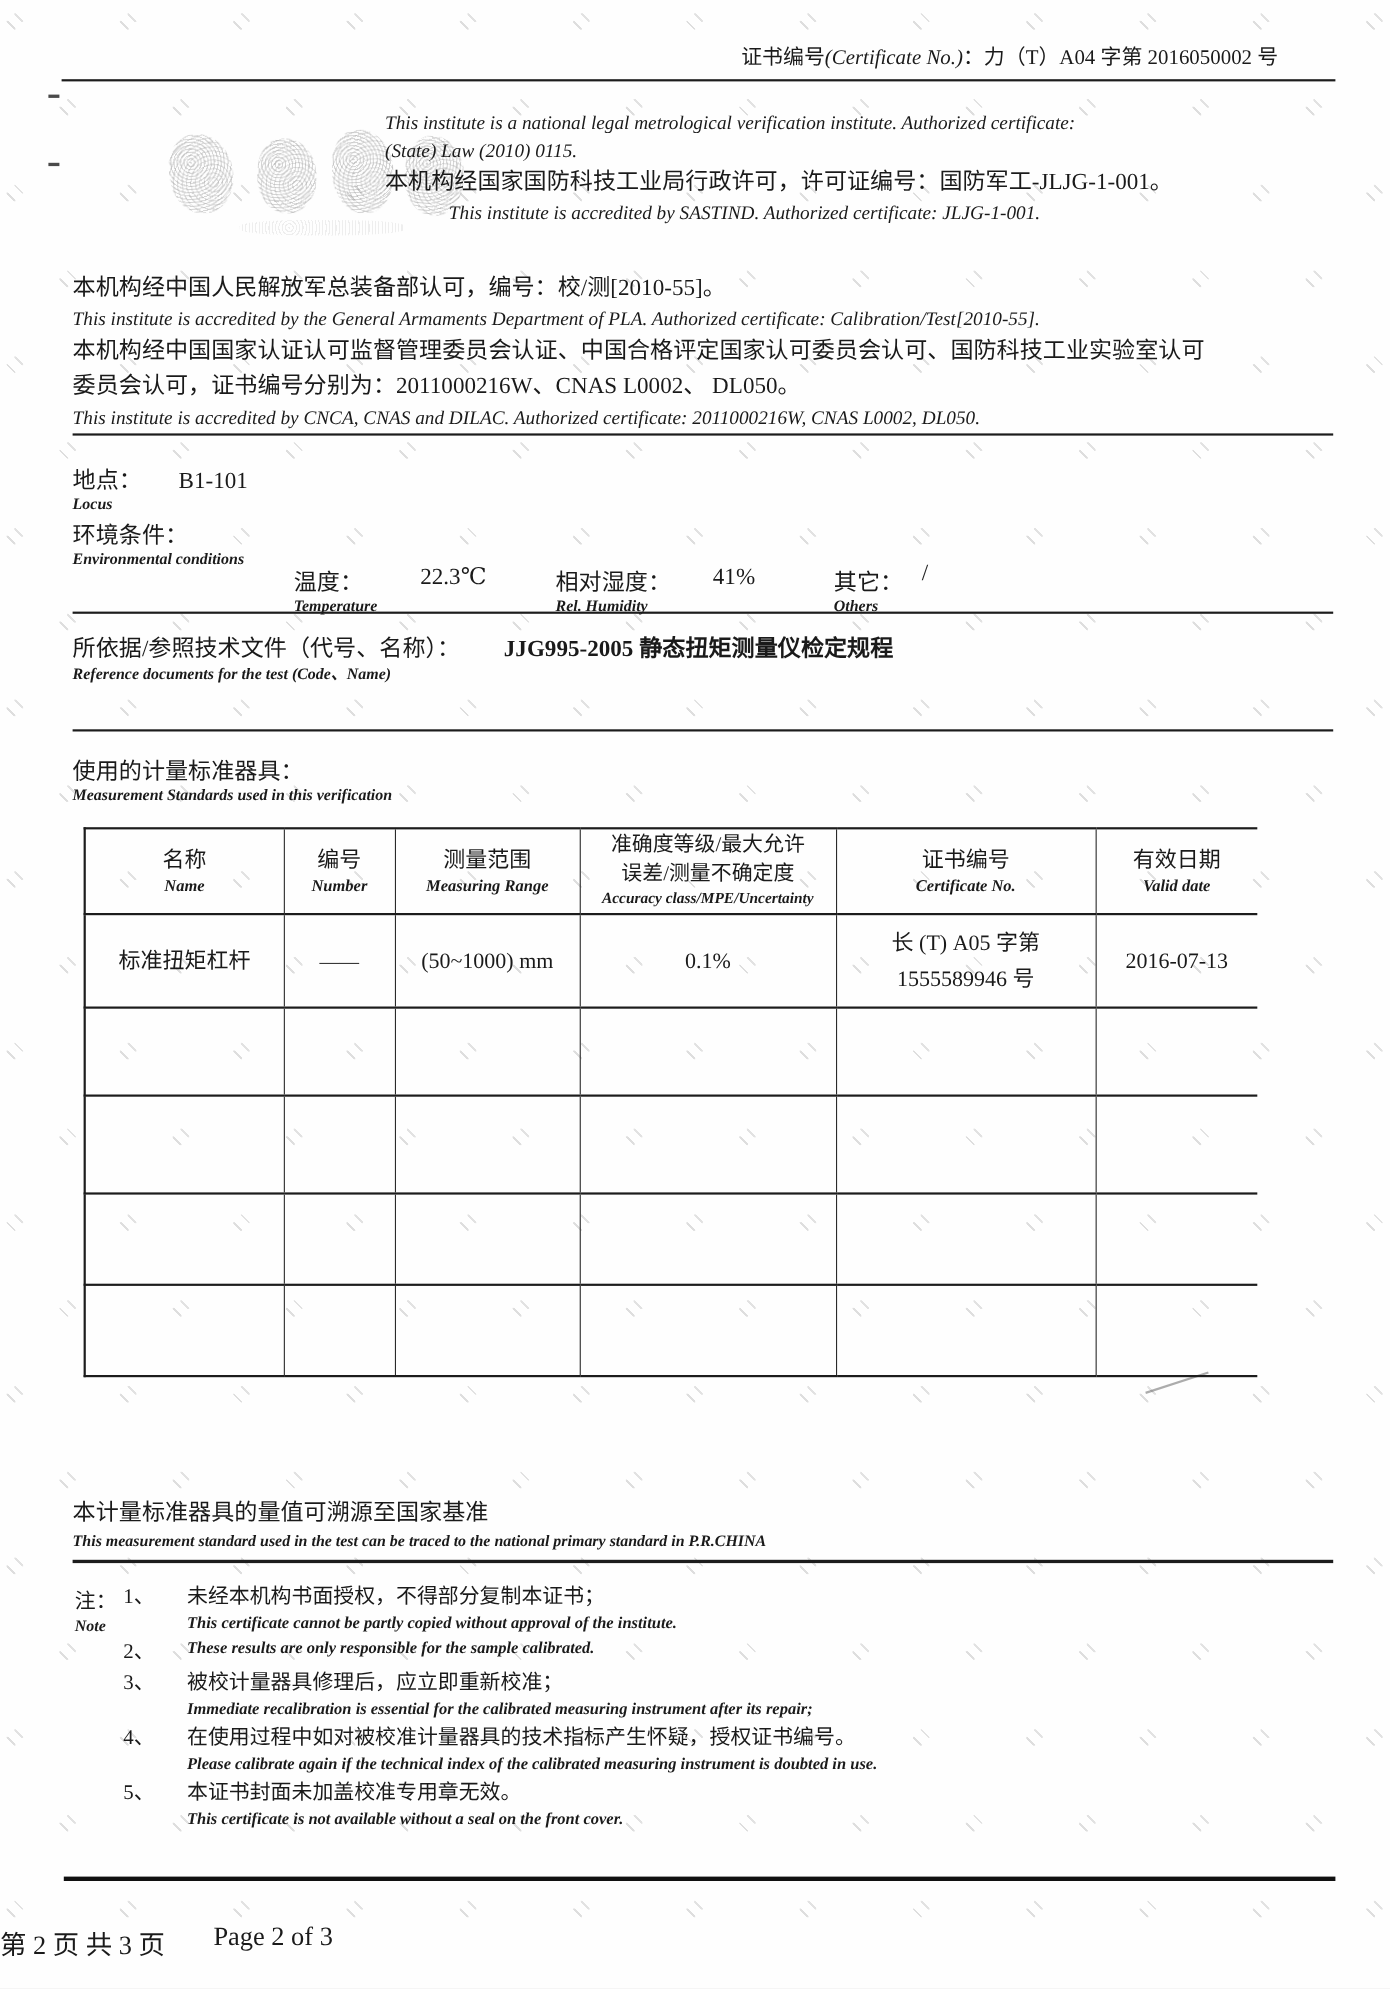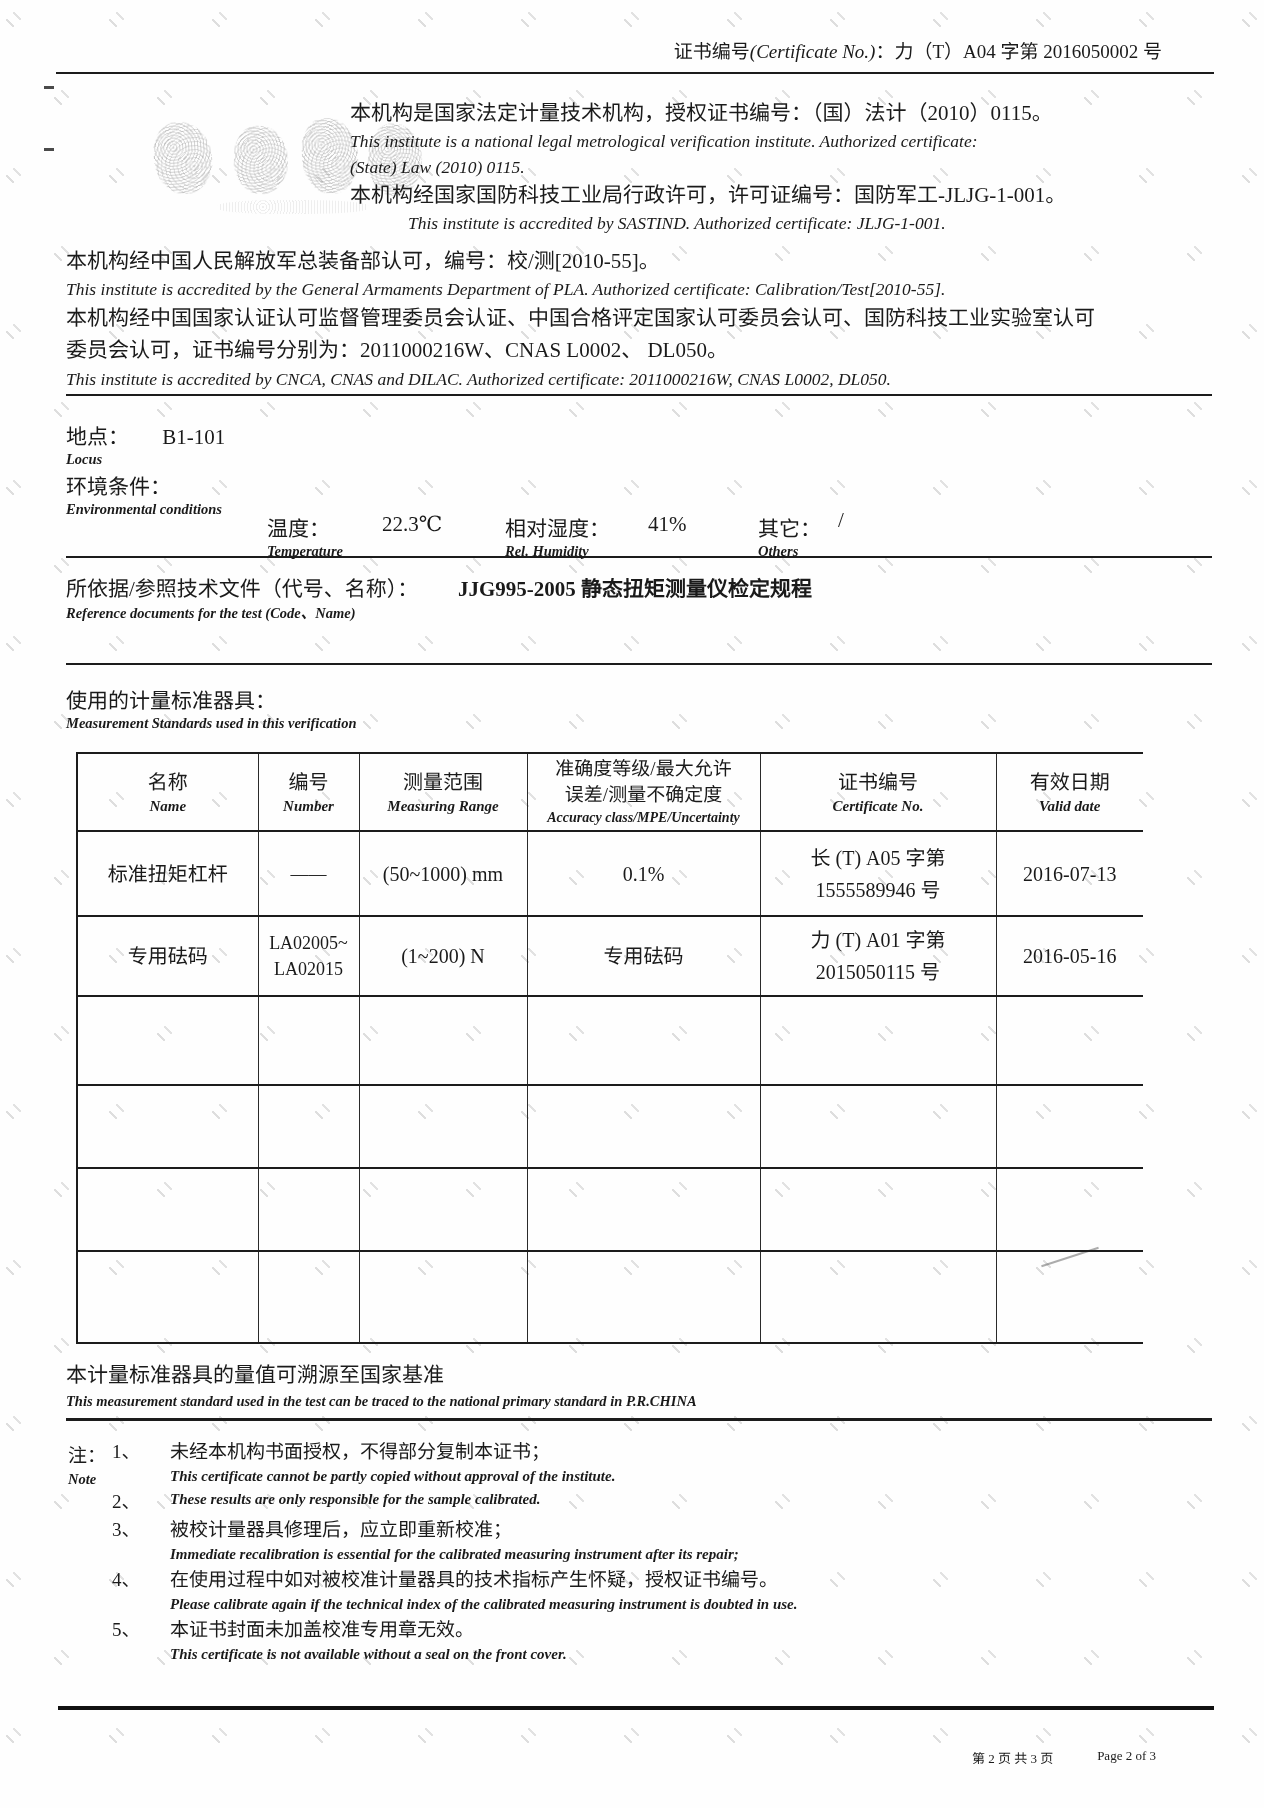--- a/index.html
+++ b/index.html
@@ -59,21 +59,21 @@
   tbody tr:nth-child(5){height:83px;}
   tbody tr:nth-child(6){height:92px;}
   tbody td{line-height:32px;}
   tbody td:nth-child(2){font-size:18px;line-height:26px;}
   
   .notes{position:absolute;left:112px;top:1438px;width:1060px;}
   .note-item{display:flex;margin-bottom:1px;}
   .note-num{width:58px;font-size:19px;line-height:27px;flex:none;}
   .note-cn{font-size:19px;line-height:27px;}
   .note-en{font-size:15px;line-height:22px;}
-  .footer{position:absolute;top:1748px;left:0;width:1156px;display:flex;justify-content:flex-end;gap:44px;font-size:13px;}
+  .footer{position:absolute;top:1748px;left:0;width:1156px;display:flex;gap:44px;font-size:24px;}
   .artifact{position:absolute;background:#4a4a4a;}
 </style>
 </head>
 <body>
 
 <div class="page">
 
   <div class="layer">
       <i class="wm" style="left: 6px; top: 12px;"></i>
       <i class="wm" style="left: 109px; top: 12px;"></i>
@@ -378,21 +378,20 @@
       <i class="blob blob3"></i>
       <i class="blob blob4"></i>
       <i class="stamp-sub"></i>
     </div>
 
     <i class="artifact" style="left:44px;top:86px;width:10px;height:3px;"></i>
     <i class="artifact" style="left:44px;top:148px;width:10px;height:3px;"></i>
     <i class="artifact" style="left:1040px;top:1256px;width:60px;height:2px;transform:rotate(-18deg);opacity:.45;"></i>
 
     <div class="acc1">
-      <div class="cn cjk-main">本机构是国家法定计量技术机构，授权证书编号：（国）法计（2010）0115。</div>
       <div class="en en-main pre">This institute is a national legal metrological verification institute.    Authorized certificate:
 (State) Law (2010) 0115.</div>
       <div class="cn cjk-main">本机构经国家国防科技工业局行政许可，许可证编号：国防军工-JLJG-1-001。</div>
       <div class="en en-main indent58">This institute is accredited by SASTIND. Authorized certificate: JLJG-1-001.</div>
     </div>
 
     <div class="acc2">
       <div class="cn cjk-main">本机构经中国人民解放军总装备部认可，编号：校/测[2010-55]。</div>
       <div class="en en-main">This institute is accredited by the General Armaments Department of PLA. Authorized certificate: Calibration/Test[2010-55].</div>
       <div class="cn cjk-main pre" style="line-height:32px;">本机构经中国国家认证认可监督管理委员会认证、中国合格评定国家认可委员会认可、国防科技工业实验室认可
@@ -456,30 +455,20 @@
       </thead>
       <tbody>
           <tr>
             <td>标准扭矩杠杆</td>
             <td>——</td>
             <td>(50~1000) mm</td>
             <td>0.1%</td>
             <td>长 (T) A05 字第
 1555589946 号</td>
             <td>2016-07-13</td>
-          </tr>
-          <tr>
-            <td>专用砝码</td>
-            <td>LA02005~
-LA02015</td>
-            <td>(1~200) N</td>
-            <td>专用砝码</td>
-            <td>力 (T) A01 字第
-2015050115 号</td>
-            <td>2016-05-16</td>
           </tr>
           <tr>
             <td></td>
             <td></td>
             <td></td>
             <td></td>
             <td></td>
             <td></td>
           </tr>
           <tr>

